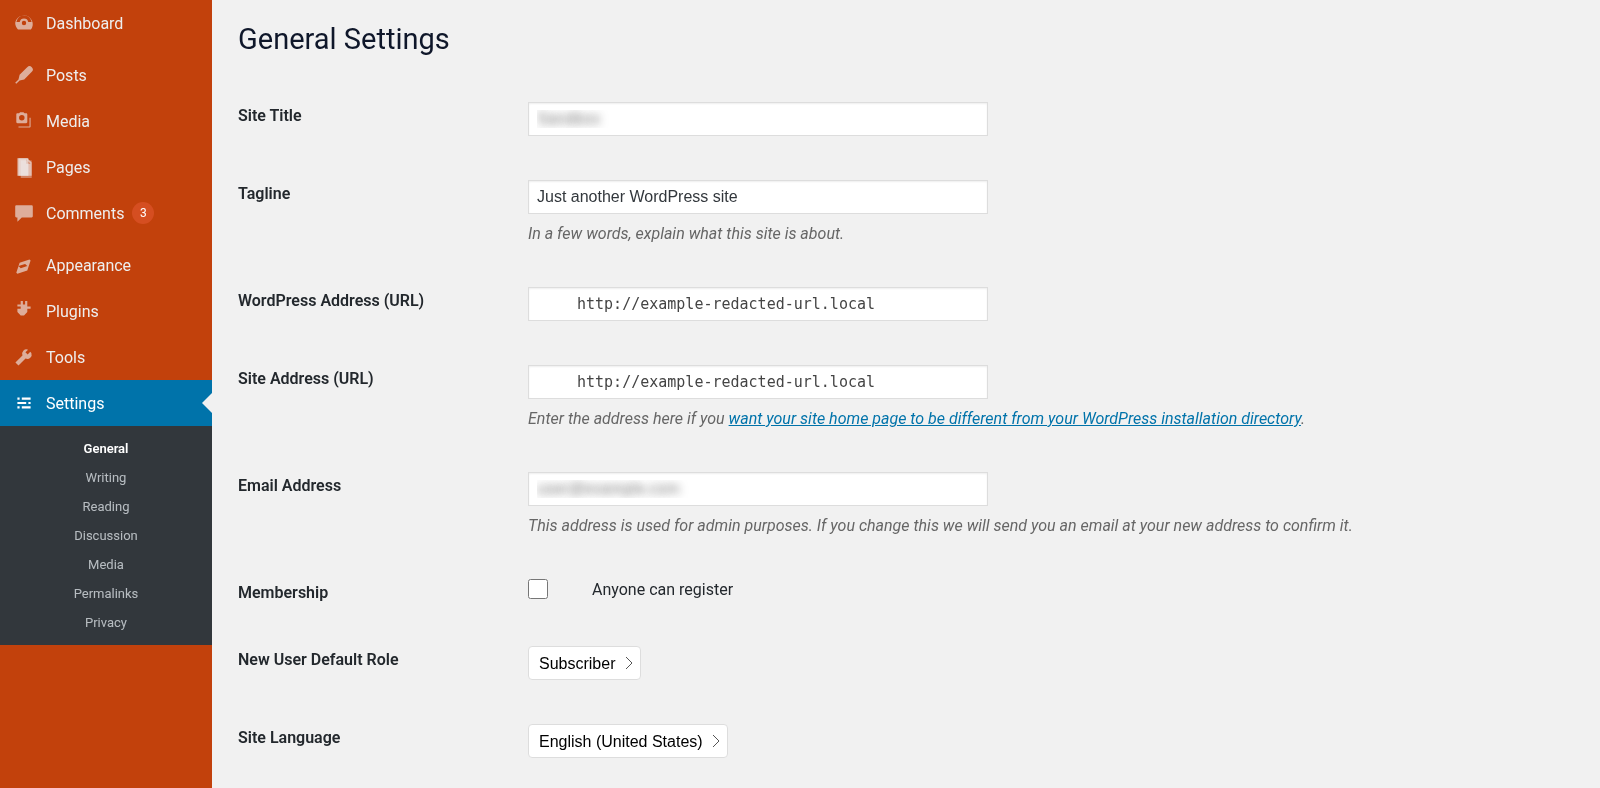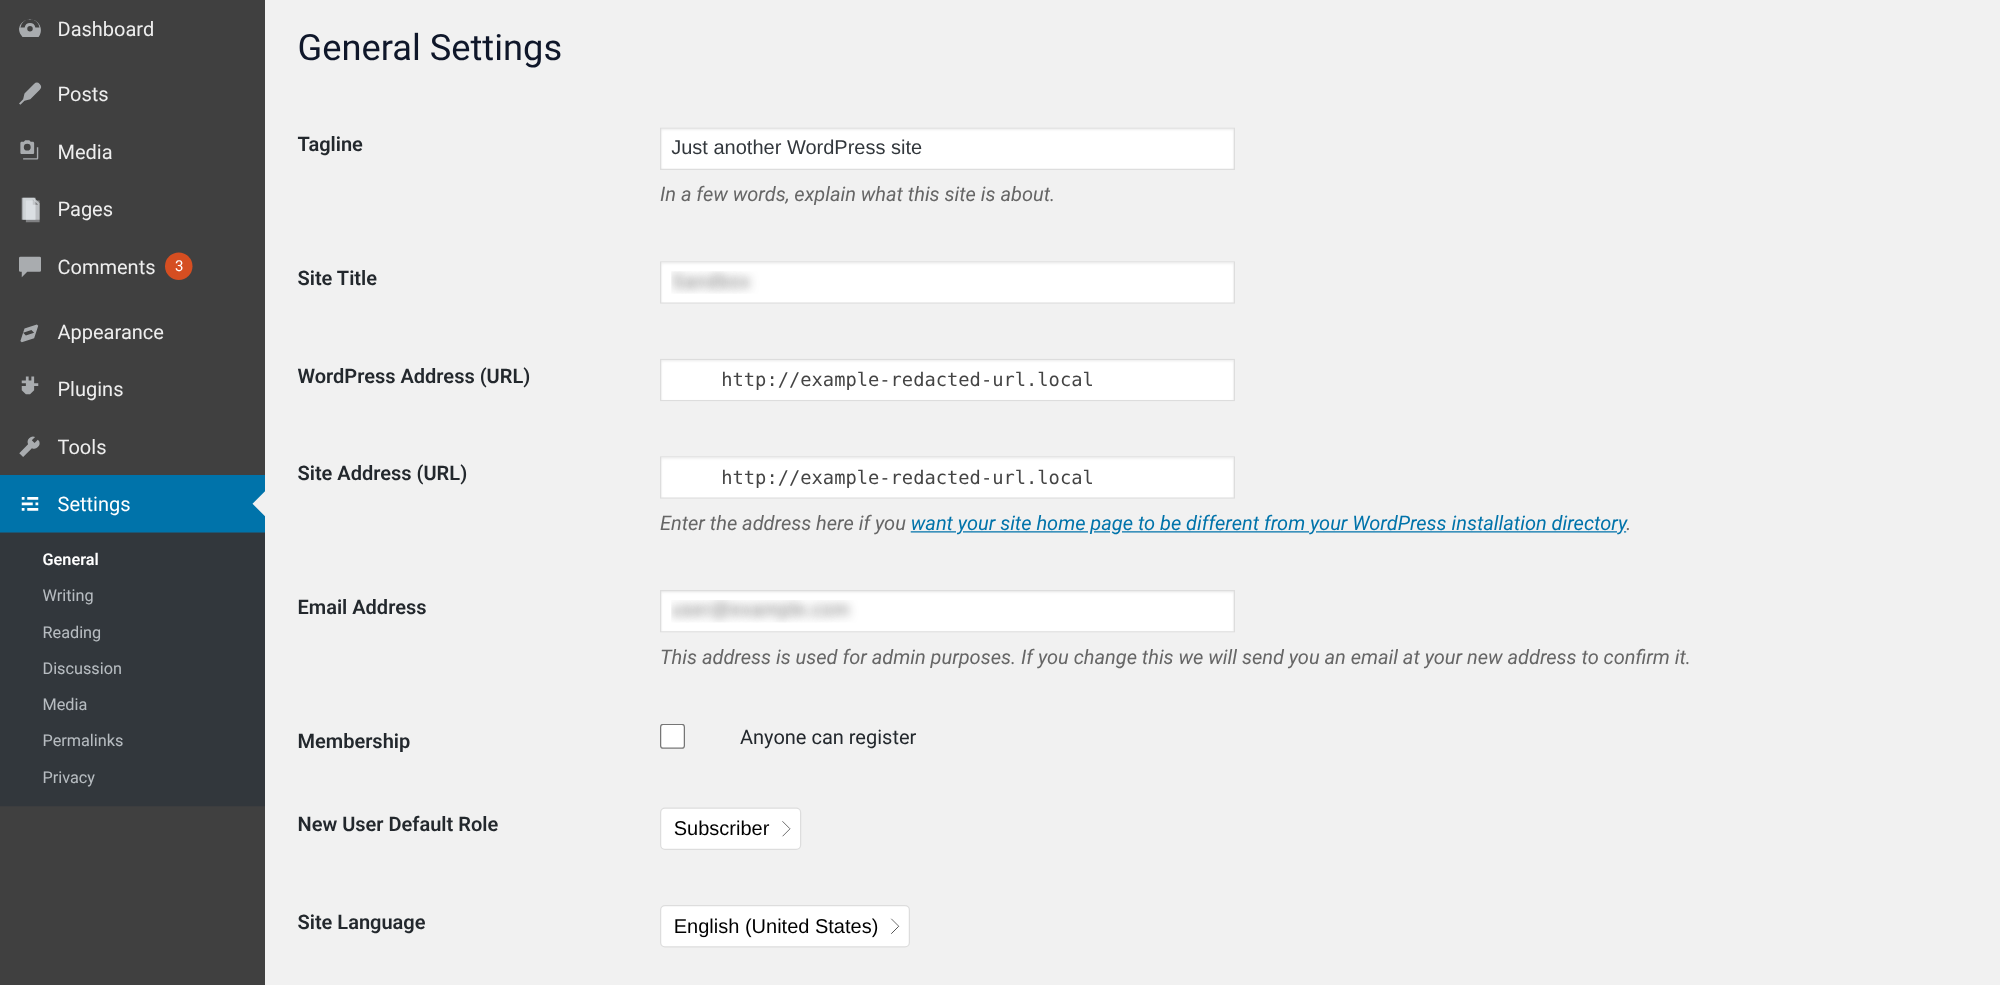--- a/index.html
+++ b/index.html
@@ -10,23 +10,24 @@
   background: #f1f1f1;
   display: flex;
   width: 1600px;
   height: 788px;
   overflow: hidden;
 }
 
 
 .sidebar {
   width: 212px;
-  background: #404040;
+  background: #c2410c;
   flex-shrink: 0;
   position: relative;
+  text-align: center;
 }
 .menu-item {
   display: flex;
   align-items: center;
   padding: 0 12px;
   height: 46px;
   color: #eee;
   font-size: 16px;
   cursor: pointer;
 }
@@ -277,31 +278,31 @@
     <div class="submenu-item">Privacy</div>
   </div>
 </div>
 
 <div class="main">
   <h1 class="page-title">General Settings</h1>
 
   <div class="form-table">
 
     <div class="form-row">
+      <div class="form-label">Site Title</div>
+      <div class="form-field">
+        <input type="text" class="regular-text" style="color: transparent; text-shadow: rgba(100, 100, 100, 0.9) 0px 0px 8px;" value="Sandbox">
+      </div>
+    </div>
+
+    <div class="form-row">
       <div class="form-label">Tagline</div>
       <div class="form-field">
         <input type="text" class="regular-text" value="Just another WordPress site" style="">
         <p class="description">In a few words, explain what this site is about.</p>
-      </div>
-    </div>
-
-    <div class="form-row">
-      <div class="form-label">Site Title</div>
-      <div class="form-field">
-        <input type="text" class="regular-text" style="color: transparent; text-shadow: rgba(100, 100, 100, 0.9) 0px 0px 8px;" value="Sandbox">
       </div>
     </div>
 
     <div class="form-row">
       <div class="form-label">WordPress Address (URL)</div>
       <div class="form-field">
         <input type="text" class="regular-text mono" style="color: rgb(68, 68, 68);" value="http://example-redacted-url.local">
       </div>
     </div>
 

